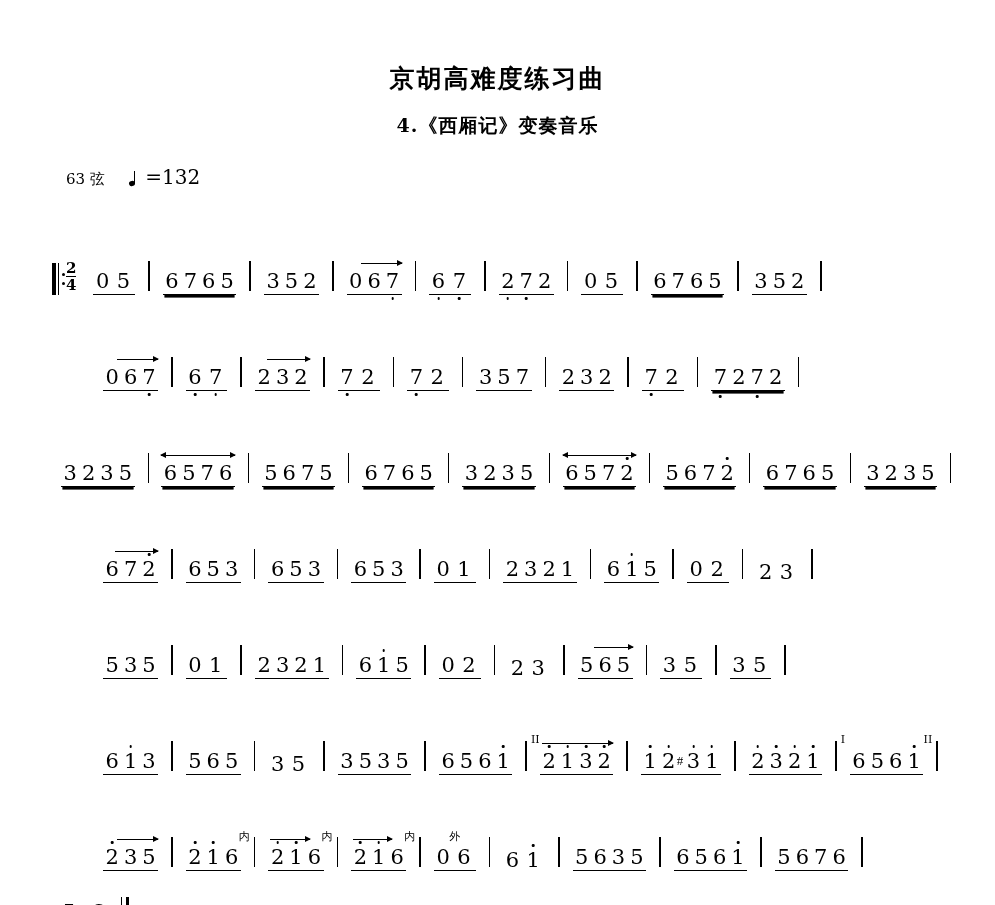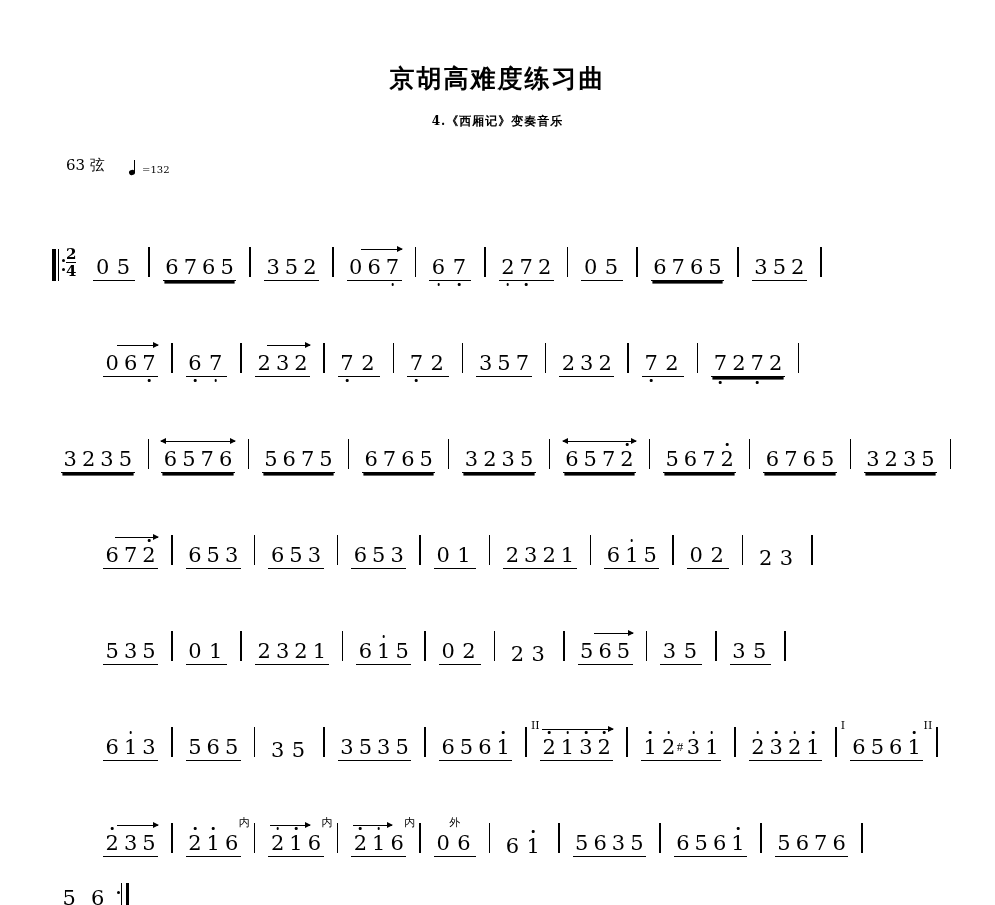--- a/index.html
+++ b/index.html
@@ -23,38 +23,38 @@
   .title {
     text-align: center;
     font-size: 25px;
     font-weight: bold;
     letter-spacing: 2px;
     margin-top: 62px;
     font-family: "DejaVu Serif", serif;
   }
   .subtitle {
     text-align: center;
-    font-size: 12px;
+    font-size: 19px;
     font-weight: bold;
     letter-spacing: 1px;
     margin-top: 18px;
     font-family: "DejaVu Serif", serif;
   }
   .meta-row {
     margin-top: 26px;
     padding-left: 58px;
     font-size: 14px;
     display: flex;
     align-items: flex-end;
     gap: 6px;
     font-family: "DejaVu Serif", serif;
   }
   .meta-string { font-size: 15px; margin-left: 8px;}
   .meta-tempo {
-    font-size: 10px;
+    font-size: 20px;
     margin-left: 18px;
     letter-spacing: 0px;
   }
   .quarter-note {
     display: inline-block;
     position: relative;
     width: 10px;
     height: 14px;
     vertical-align: -2px;
   }

